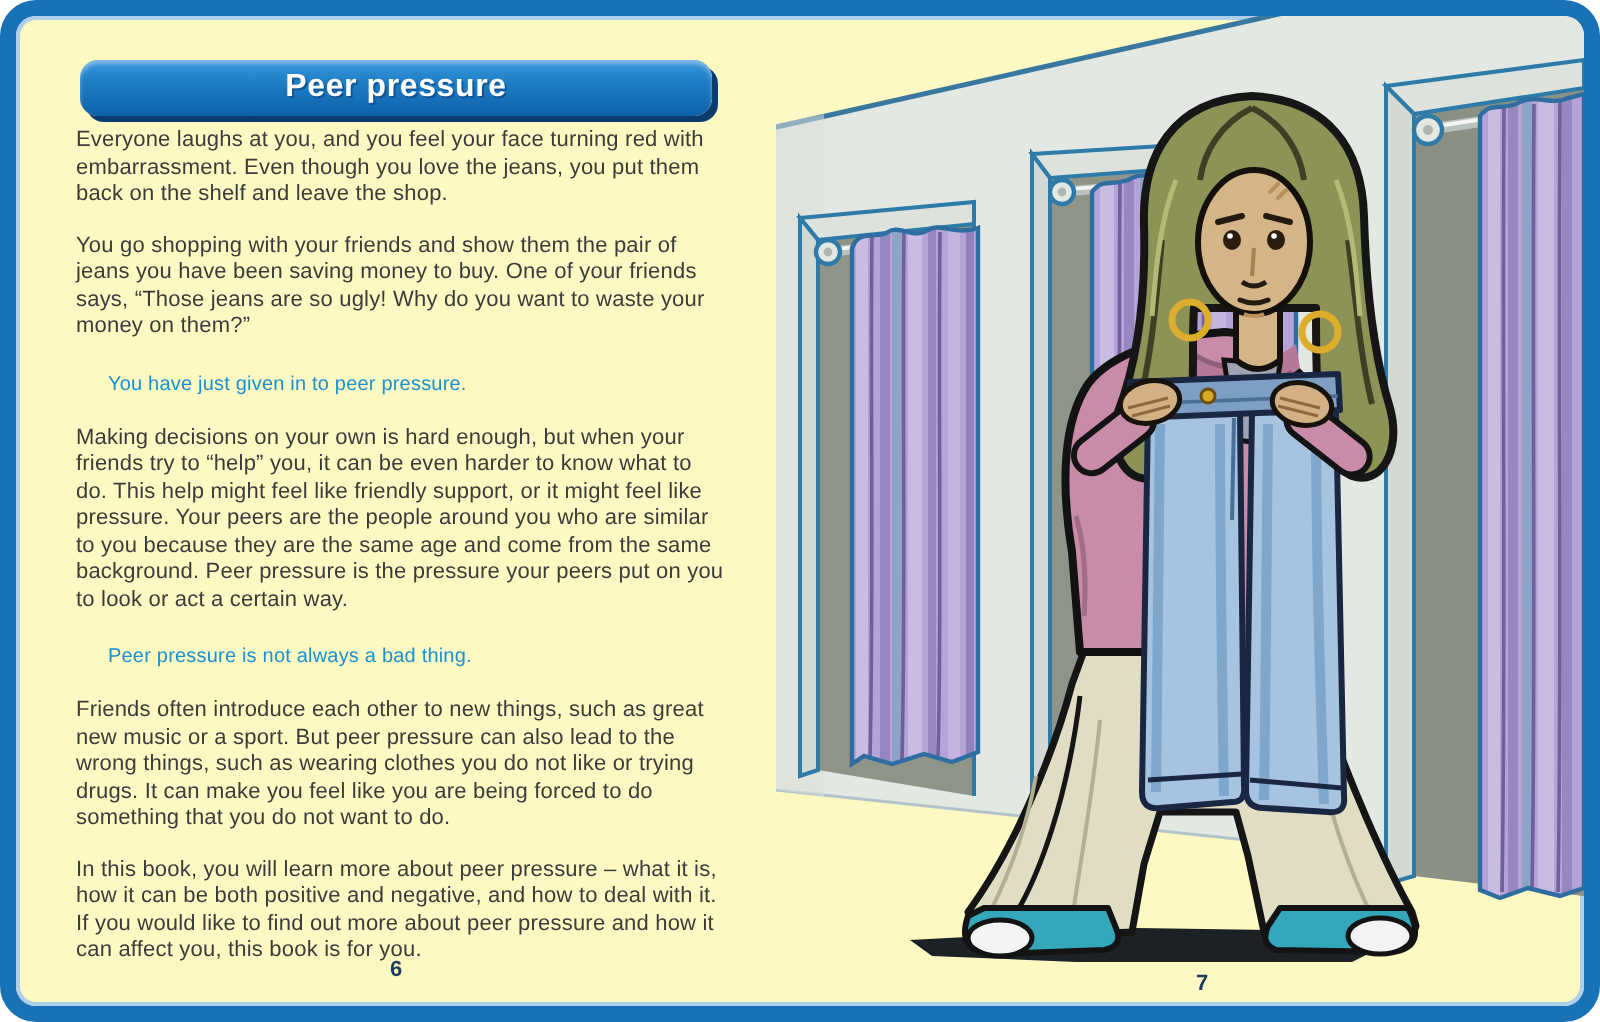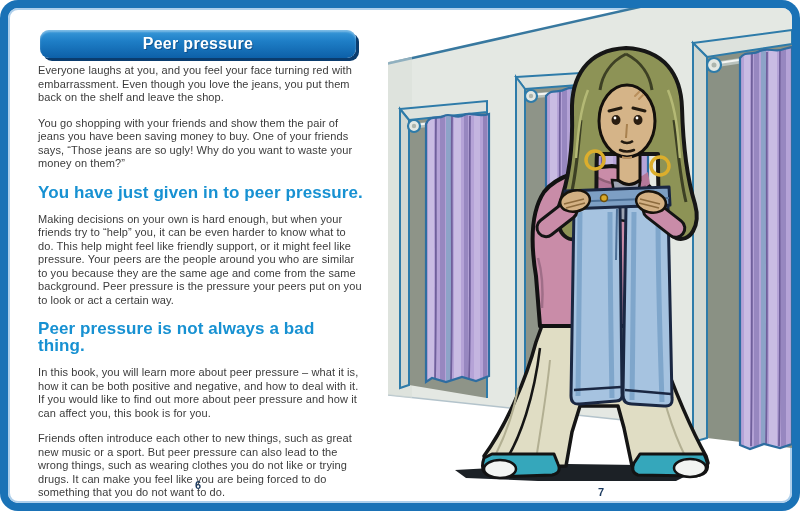--- a/index.html
+++ b/index.html
@@ -4,21 +4,21 @@
 <style>
   html,body{margin:0;padding:0;background:#ffffff;}
   *{box-sizing:border-box;}
   .frame{
     position:relative;width:800px;height:511px;
     background:#1a72b6;border-radius:18px;overflow:hidden;
     font-family:"Liberation Sans",sans-serif;
   }
   .sheet{
     position:absolute;left:8px;top:8px;width:784px;height:495px;
-    background:#ffffff;border-radius:10px;overflow:hidden;
+    background:#fef9c3;border-radius:10px;overflow:hidden;
     box-shadow:inset 0 0 0 2px #aecfeb;
   }
   
   .left-page{position:absolute;left:0;top:0;width:380px;height:495px;}
   .banner{
     position:absolute;left:32px;top:22px;width:316px;height:28px;
     border-radius:9px;
     background:linear-gradient(180deg,#3a9ada 0%,#1e7ec6 40%,#0d60a8 100%);
     box-shadow:3px 3px 0 #0a3c6e, inset 0 2px 2px rgba(255,255,255,.35);
     text-align:center;
@@ -27,22 +27,22 @@
     display:inline-block;line-height:28px;color:#ffffff;
     font-size:16px;font-weight:bold;letter-spacing:.3px;
     text-shadow:1px 1px 0 rgba(6,45,90,.45);
   }
   .text-col{position:absolute;left:30px;top:56px;width:326px;}
   .text-col p{
     margin:0 0 12px;font-size:11px;line-height:13.5px;
     color:#3b3b3b;letter-spacing:.1px;
   }
   .text-col h2{
-    margin:13px 0 12px;font-size:17px;line-height:17px;
-    color:#1791d2;font-weight:bold;letter-spacing:.1px;
+    margin:13px 16px 12px;font-size:10px;line-height:17px;
+    color:#1791d2;font-weight:normal;letter-spacing:.1px;
   }
   .pagenum{
     position:absolute;font-size:11px;font-weight:bold;color:#1b3a5f;
   }
   .pn-left{left:0;bottom:12px;width:380px;text-align:center;}
   
   .right-page{position:absolute;right:0;top:0;width:404px;height:495px;}
   .right-page svg{position:absolute;left:0;top:0;}
   .pn-right{left:198px;top:478px;width:30px;text-align:center;}
 </style>
@@ -55,22 +55,22 @@
     <div class="left-page">
       <div class="banner">
         <span>Peer pressure</span>
       </div>
       <div class="text-col">
         <p>Everyone laughs at you, and you feel your face turning red with embarrassment. Even though you love the jeans, you put them back on the shelf and leave the shop.</p>
         <p>You go shopping with your friends and show them the pair of jeans you have been saving money to buy. One of your friends says, “Those jeans are so ugly! Why do you want to waste your money on them?”</p>
         <h2>You have just given in to peer pressure.</h2>
         <p>Making decisions on your own is hard enough, but when your friends try to “help” you, it can be even harder to know what to do. This help might feel like friendly support, or it might feel like pressure. Your peers are the people around you who are similar to you because they are the same age and come from the same background. Peer pressure is the pressure your peers put on you to look or act a certain way.</p>
         <h2>Peer pressure is not always a bad thing.</h2>
+        <p>Friends often introduce each other to new things, such as great new music or a sport. But peer pressure can also lead to the wrong things, such as wearing clothes you do not like or trying drugs. It can make you feel like you are being forced to do something that you do not want to do.</p>
         <p>In this book, you will learn more about peer pressure – what it is, how it can be both positive and negative, and how to deal with it. If you would like to find out more about peer pressure and how it can affect you, this book is for you.</p>
-        <p>Friends often introduce each other to new things, such as great new music or a sport. But peer pressure can also lead to the wrong things, such as wearing clothes you do not like or trying drugs. It can make you feel like you are being forced to do something that you do not want to do.</p>
       </div>
       <div class="pagenum pn-left">6</div>
     </div>
 
     <div class="right-page">
       <svg width="404" height="495" viewBox="0 0 404 495">
 
         <g>
           <polygon points="0,54 252,0 404,0 404,430 0,387" fill="#e4e8e3"></polygon>
           <path d="M-2,56 L256,-2" stroke="#38789f" stroke-width="2.5" fill="none"></path>

